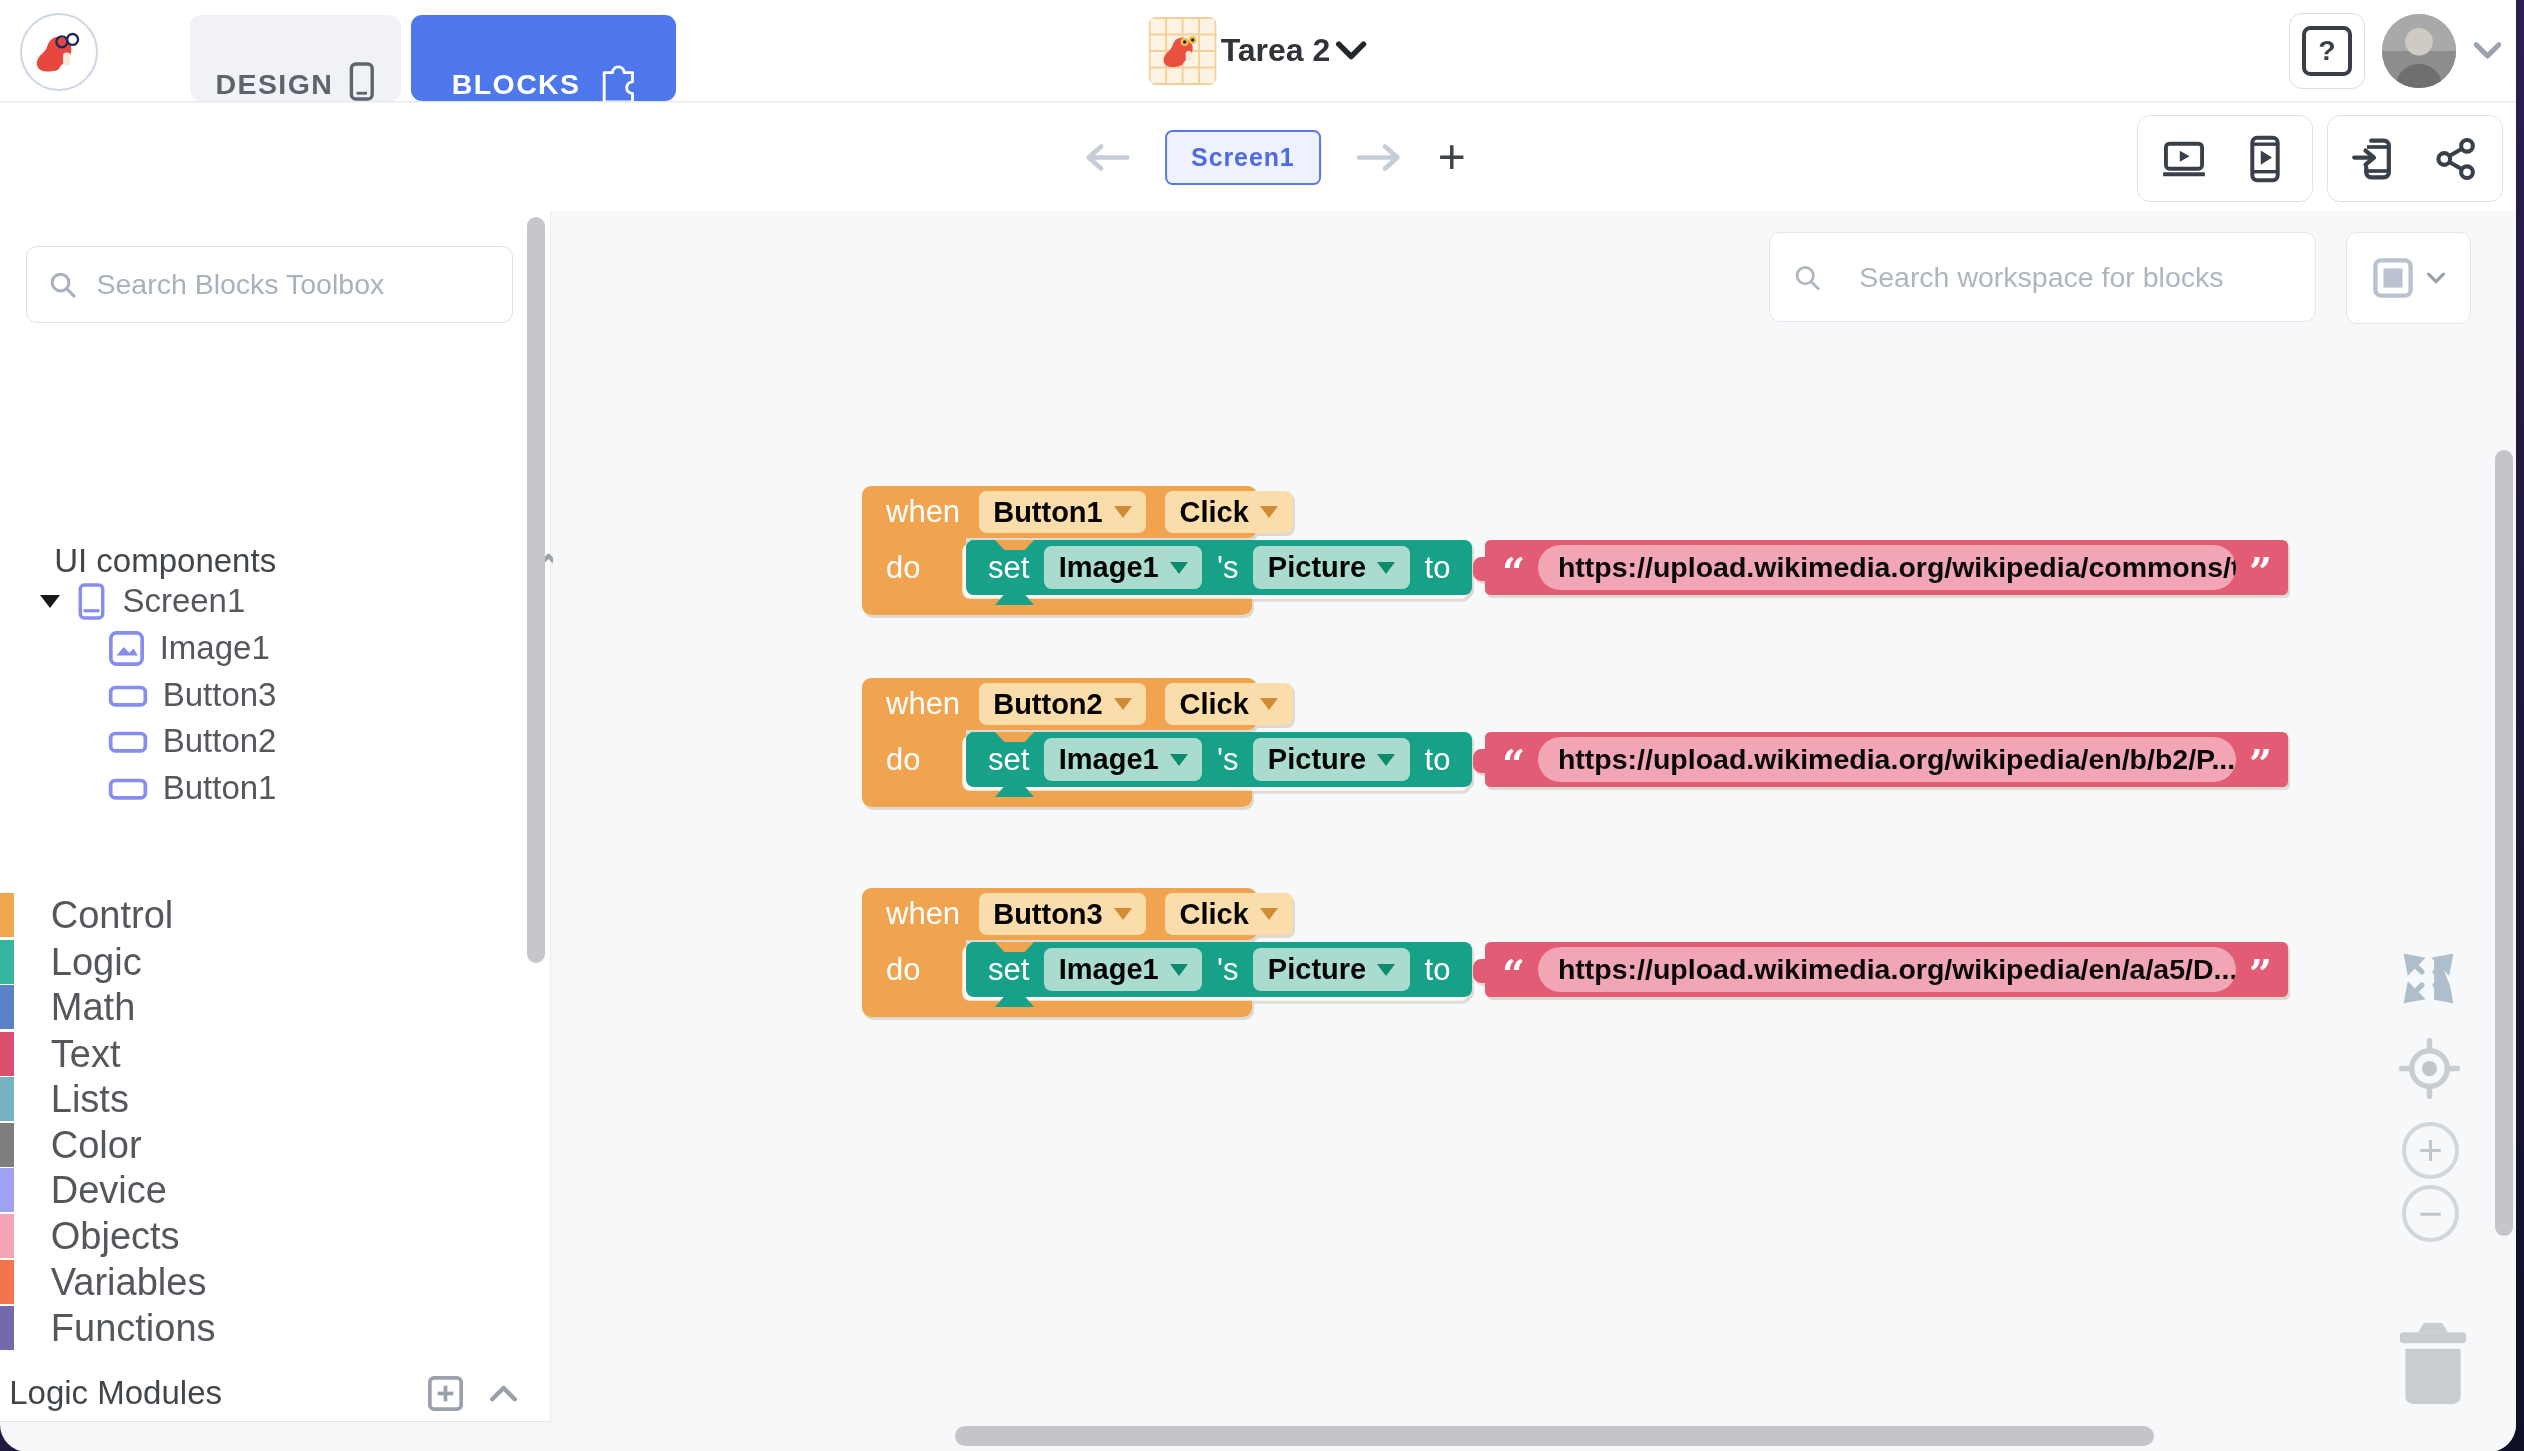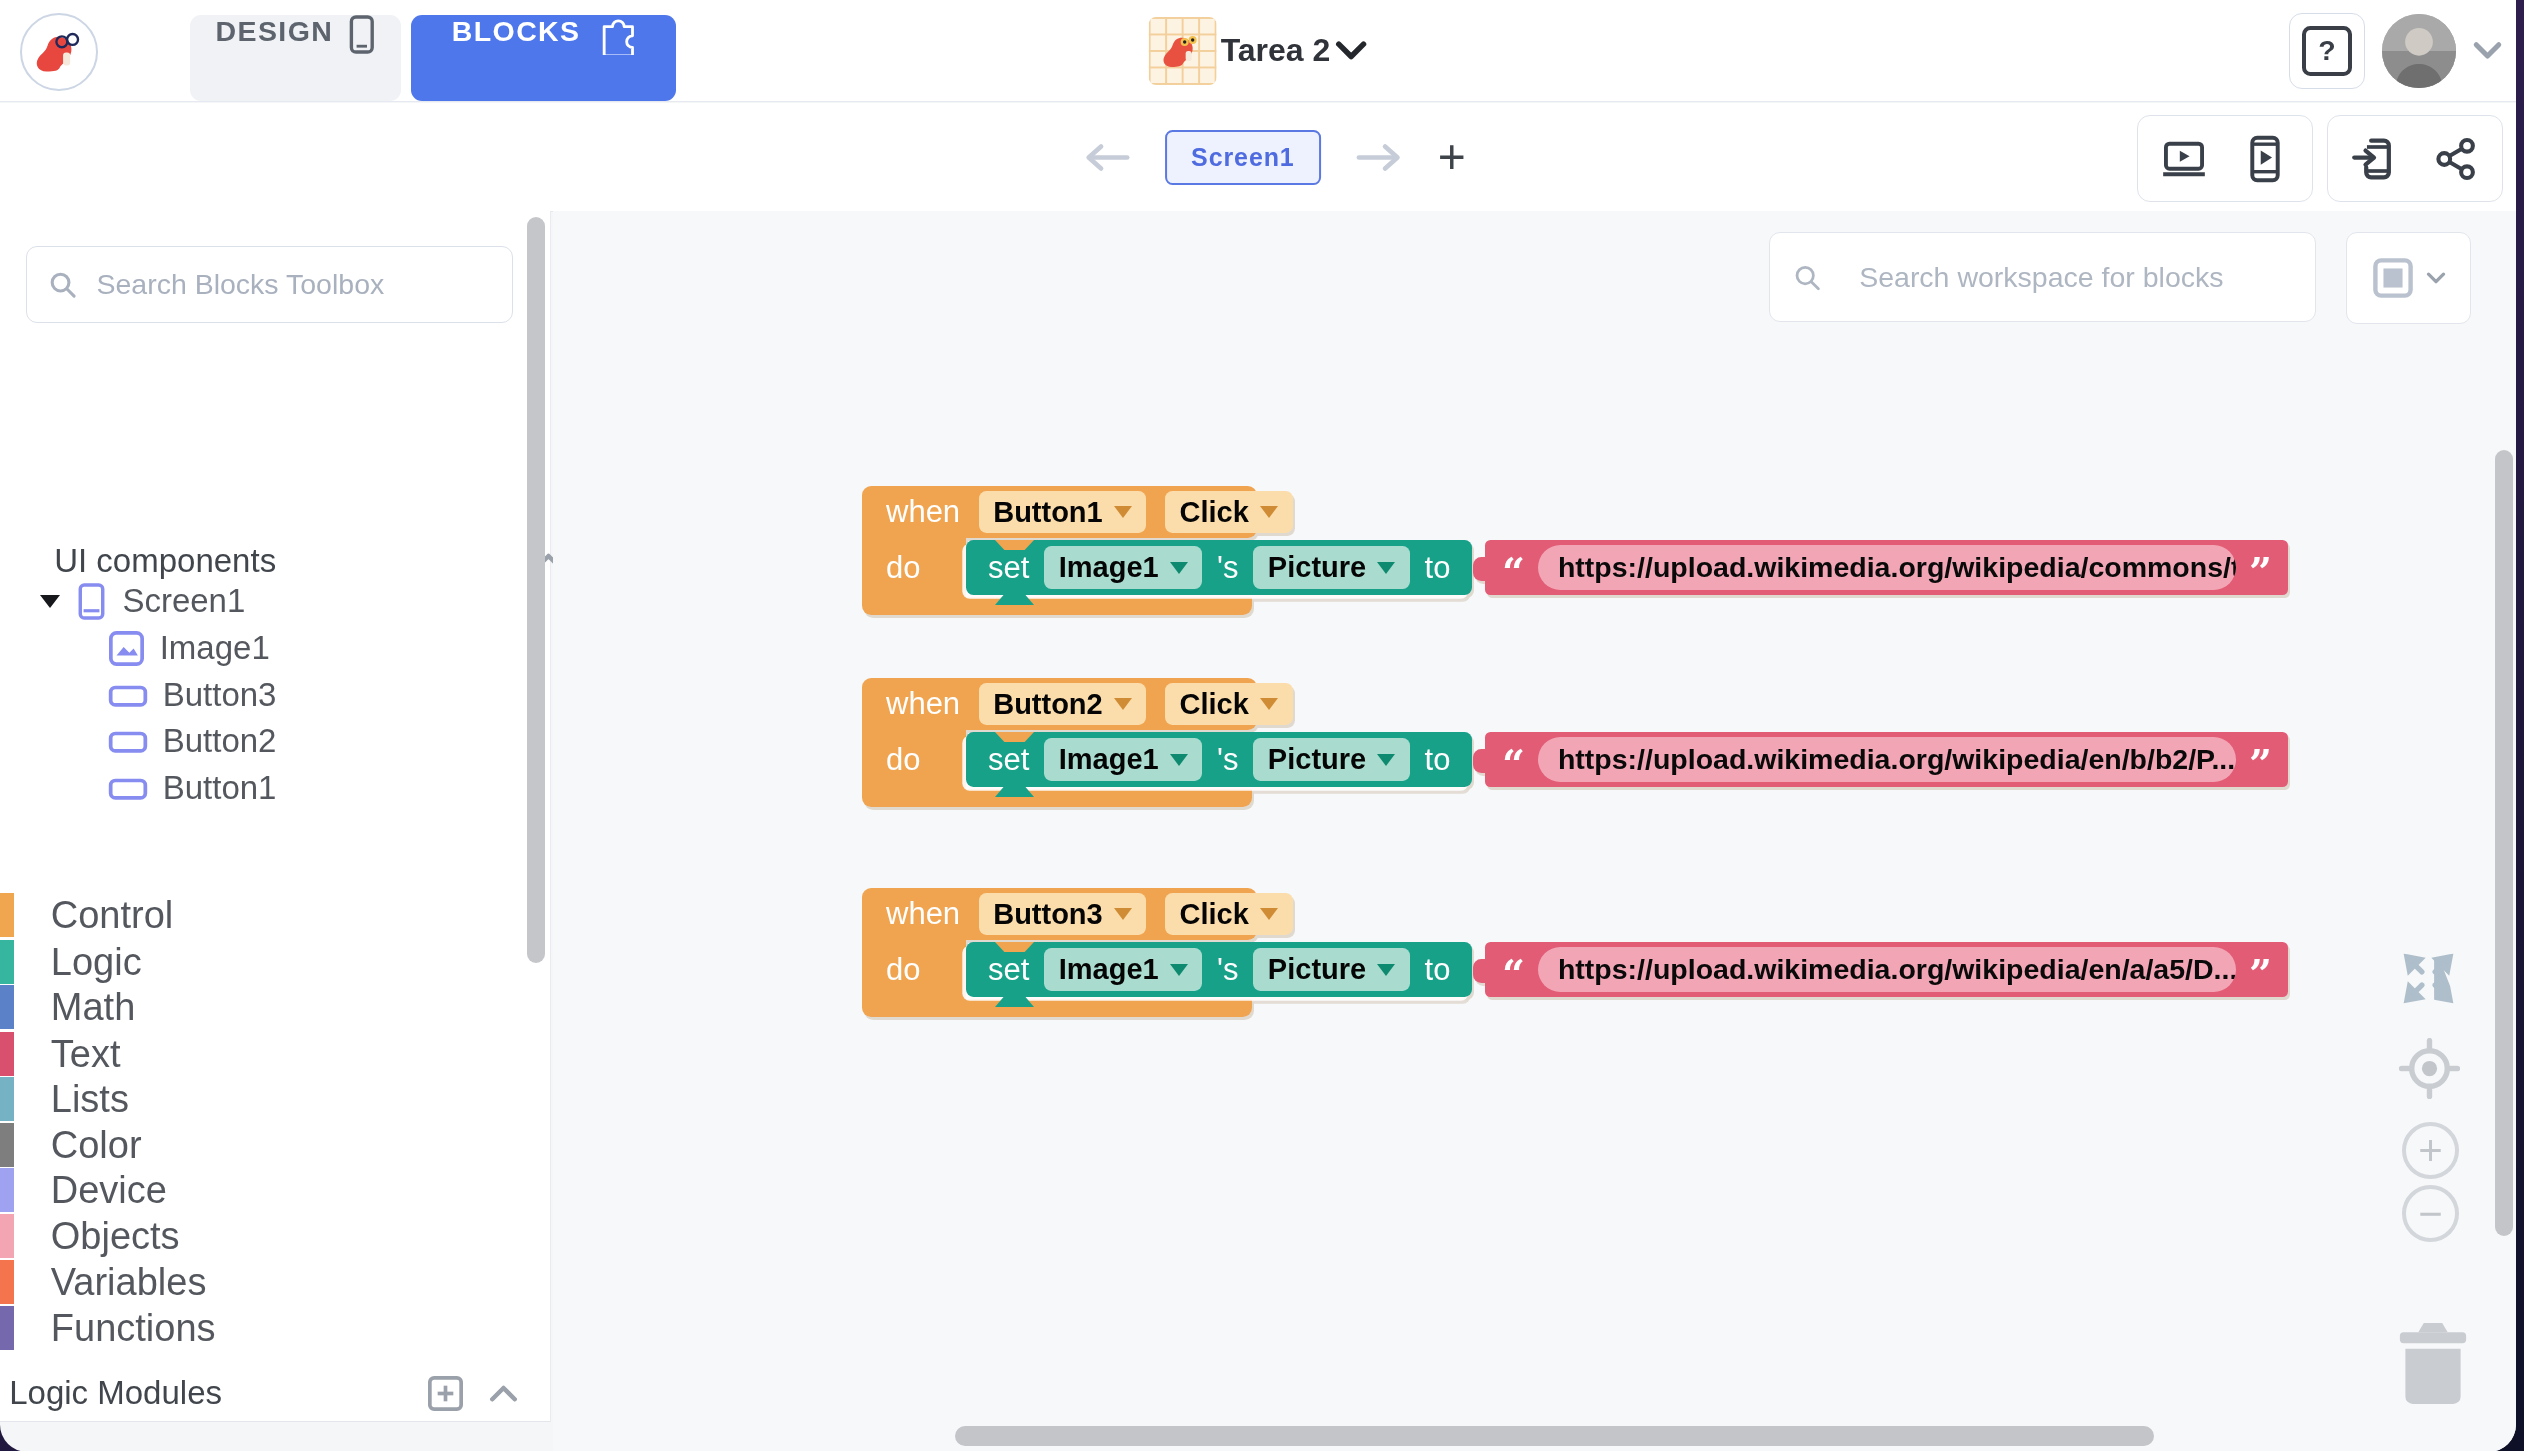--- a/index.html
+++ b/index.html
@@ -10,21 +10,21 @@
     -webkit-font-smoothing:antialiased;
   }
   .app{
     position:absolute;left:0;top:0;width:2516px;height:1452px;
     background:#f5f6f8;border-radius:0 0 27.6px 27.6px;overflow:hidden;
   }
   
   .header{position:absolute;left:0;top:0;width:100%;height:101px;background:#ffffff;border-bottom:1.8px solid #e6e9f0;}
   .logo-badge{position:absolute;left:20px;top:13px;width:74px;height:74px;border-radius:50%;
     background:#ffffff;border:2.8px solid #ccd6e4;display:flex;align-items:center;justify-content:center;overflow:hidden;}
-  .tab{position:absolute;top:14.7px;height:86px;border-radius:11px;display:flex;align-items:flex-start;justify-content:center;
+  .tab{position:absolute;top:14.7px;height:86px;border-radius:11px;display:flex;align-items:flex-end;justify-content:center;
     gap:14.7px;font-weight:bold;font-size:28.5px;letter-spacing:1.4px;cursor:pointer;}
   .tab-design{left:190px;width:211px;background:#f1f2f5;color:#5d646e;}
   .tab-blocks{left:411px;width:265px;background:#4e77ec;color:#ffffff;}
   .proj{position:absolute;left:50%;top:0;height:101px;transform:translateX(-50%);display:flex;align-items:center;gap:4px;}
   .proj-icon{width:68px;height:68px;border-radius:7.4px;background-color:#fdf3e2;
     background-image:linear-gradient(#f3cf9b 1.8px,transparent 1.8px),linear-gradient(90deg,#f3cf9b 1.8px,transparent 1.8px);
     background-size:16.5px 16.5px;display:flex;align-items:center;justify-content:center;}
   .proj-name{font-size:32px;font-weight:bold;color:#30343a;}
   .hdr-right{position:absolute;right:13px;top:0;height:101px;display:flex;align-items:center;gap:16.5px;}
   .help-btn{width:74px;height:74px;border:1.8px solid #d6dde9;border-radius:13px;background:#fff;

